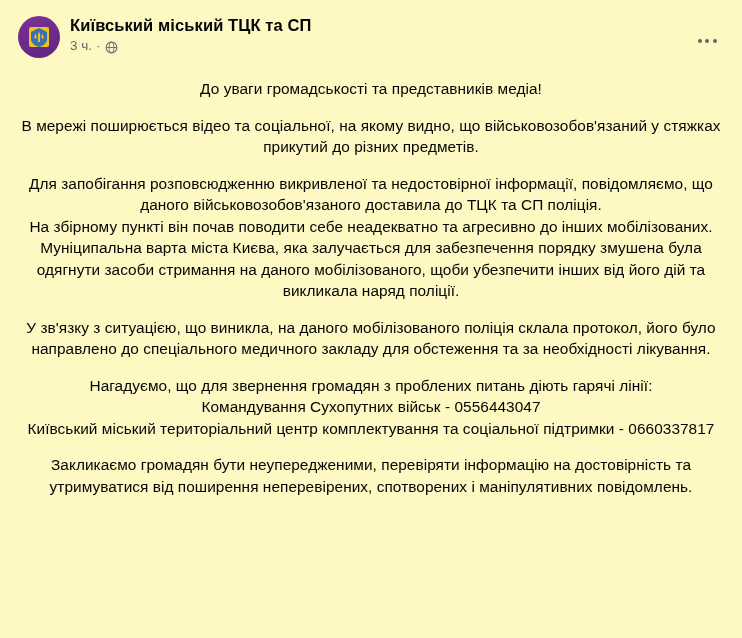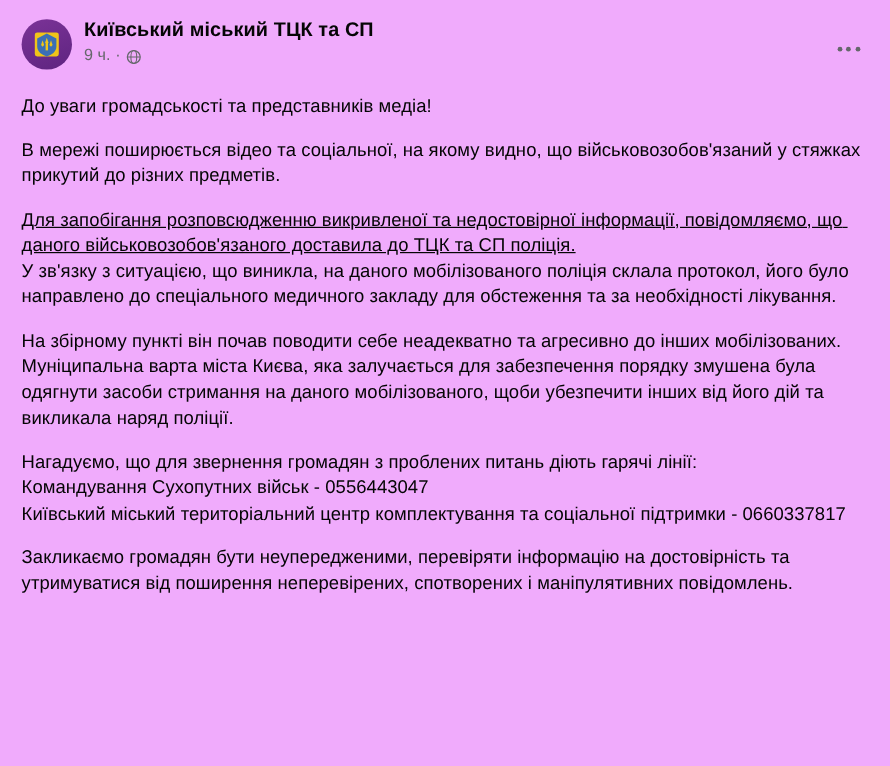--- a/index.html
+++ b/index.html
@@ -13,21 +13,21 @@
     background: #ffffff;
     font-family: "Liberation Sans", sans-serif;
     color: #050505;
     overflow: hidden;
   }
   .post {
     width: 742px;
     height: 638px;
     box-sizing: border-box;
     padding: 14px 18px 0 18px;
-    background: #f0abfc;
+    background: #fef9c3;
     position: relative;
   }
   .post-header {
     display: flex;
     align-items: flex-start;
     height: 56px;
     position: relative;
   }
   .avatar {
     width: 42px;
@@ -103,28 +103,28 @@
     height: 4px;
     border-radius: 50%;
     background: #65676b;
   }
   .post-body {
     margin-top: 8px;
     font-size: 15.4px;
     line-height: 21.5px;
     color: #050505;
     letter-spacing: 0.05px;
+    text-align: center;
   }
   .para {
     margin: 0 0 15px 0;
     white-space: pre-wrap;
   }
   .para.tight {
     margin-bottom: 0;
-    text-decoration: underline;
   }
   .para:last-child {
     margin-bottom: 0;
   }
 </style>
 </head>
 <body>
 
 <div class="post">
 
@@ -137,21 +137,21 @@
         <path d="M13 8.5 L14.6 13 L13 12 L11.4 13 Z" fill="#f0c419"></path>
         <path d="M9.5 10.5 L10.8 14.5 L9.5 16 L8.2 14.5 Z" fill="#f0c419"></path>
         <path d="M16.5 10.5 L17.8 14.5 L16.5 16 L15.2 14.5 Z" fill="#f0c419"></path>
         <rect x="12" y="12" width="2" height="7" fill="#f0c419"></rect>
       </svg>
     </div>
 
     <div class="header-text">
       <div class="page-name">Київський міський ТЦК та СП</div>
       <div class="meta-row">
-        <span>9 ч.</span>
+        <span>3 ч.</span>
         <span class="meta-sep">·</span>
         <span class="globe-icon">
           <svg viewBox="0 0 16 16" width="13" height="13" aria-hidden="true">
             <circle cx="8" cy="8" r="6.6" fill="none" stroke="#65676b" stroke-width="1.3"></circle>
             <ellipse cx="8" cy="8" rx="3" ry="6.6" fill="none" stroke="#65676b" stroke-width="1.1"></ellipse>
             <line x1="1.6" y1="8" x2="14.4" y2="8" stroke="#65676b" stroke-width="1.1"></line>
           </svg>
         </span>
       </div>
     </div>
@@ -162,21 +162,21 @@
           <i></i>
           <i></i>
         </span>
     </div>
   </div>
 
   <div class="post-body">
     <p class="para">До уваги громадськості та представників медіа!</p>
     <p class="para">В мережі поширюється відео та соціальної, на якому видно, що військовозобов'язаний у стяжках прикутий до різних предметів.</p>
     <p class="para tight">Для запобігання розповсюдженню викривленої та недостовірної інформації, повідомляємо, що даного військовозобов'язаного доставила до ТЦК та СП поліція.</p>
+    <p class="para">На збірному пункті він почав поводити себе неадекватно та агресивно до інших мобілізованих. Муніципальна варта міста Києва, яка залучається для забезпечення порядку змушена була одягнути засоби стримання на даного мобілізованого, щоби убезпечити інших від його дій та викликала наряд поліції.</p>
     <p class="para">У зв'язку з ситуацією, що виникла, на даного мобілізованого поліція склала протокол, його було направлено до спеціального медичного закладу для обстеження та за необхідності лікування.</p>
-    <p class="para">На збірному пункті він почав поводити себе неадекватно та агресивно до інших мобілізованих. Муніципальна варта міста Києва, яка залучається для забезпечення порядку змушена була одягнути засоби стримання на даного мобілізованого, щоби убезпечити інших від його дій та викликала наряд поліції.</p>
     <p class="para">Нагадуємо, що для звернення громадян з проблених питань діють гарячі лінії:
 Командування Сухопутних військ - 0556443047
 Київський міський територіальний центр комплектування та соціальної підтримки - 0660337817</p>
     <p class="para">Закликаємо громадян бути неупередженими, перевіряти інформацію на достовірність та утримуватися від поширення неперевірених, спотворених і маніпулятивних повідомлень.</p>
   </div>
 
 </div>
 
 </body></html>

